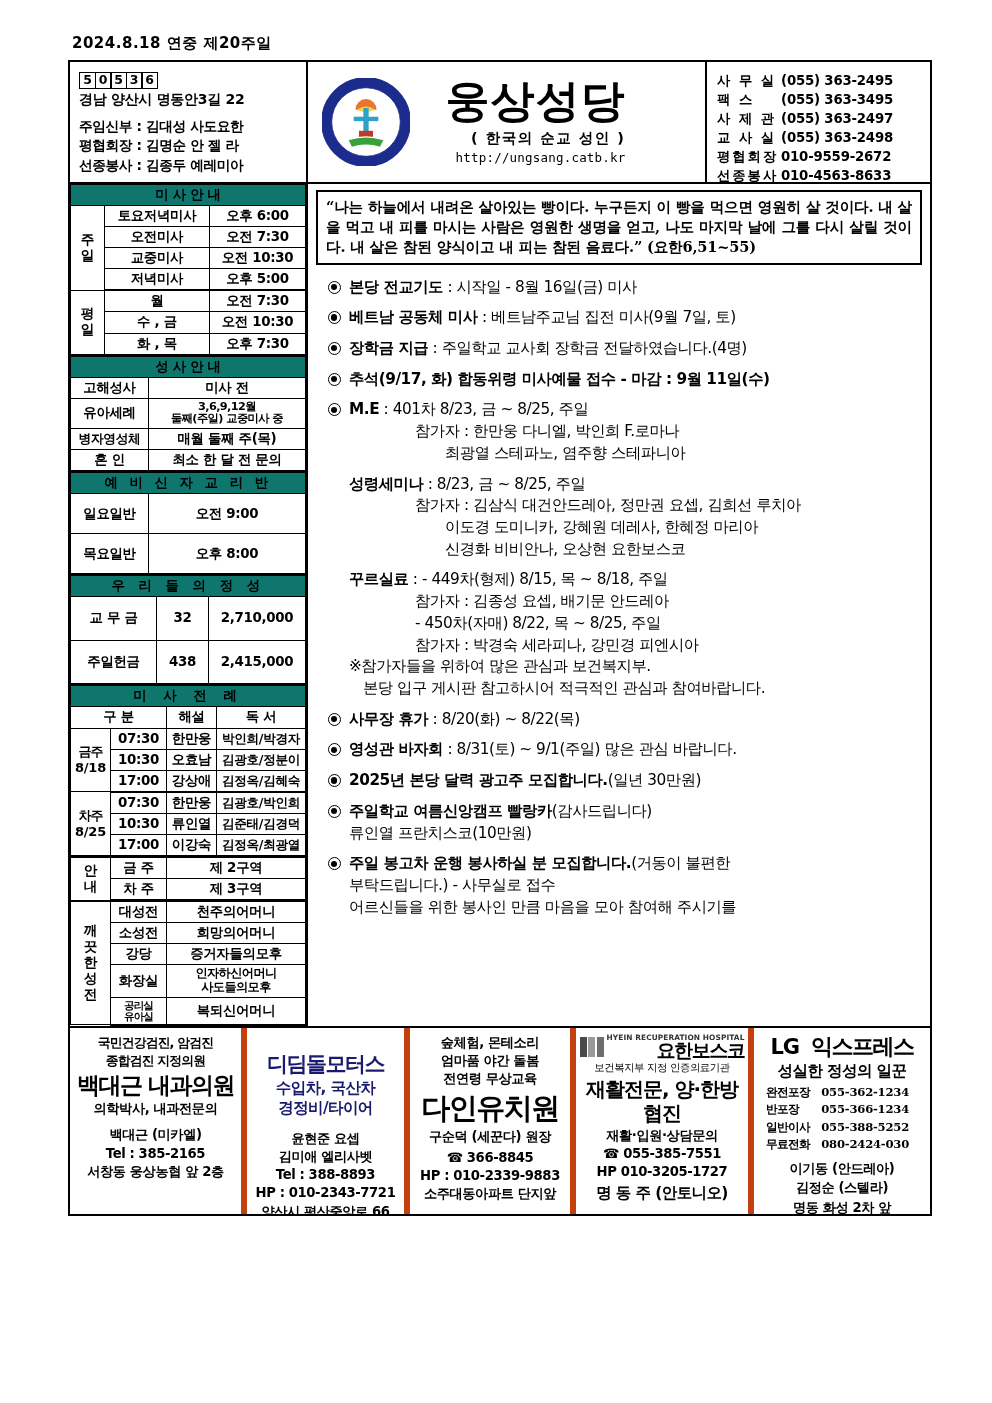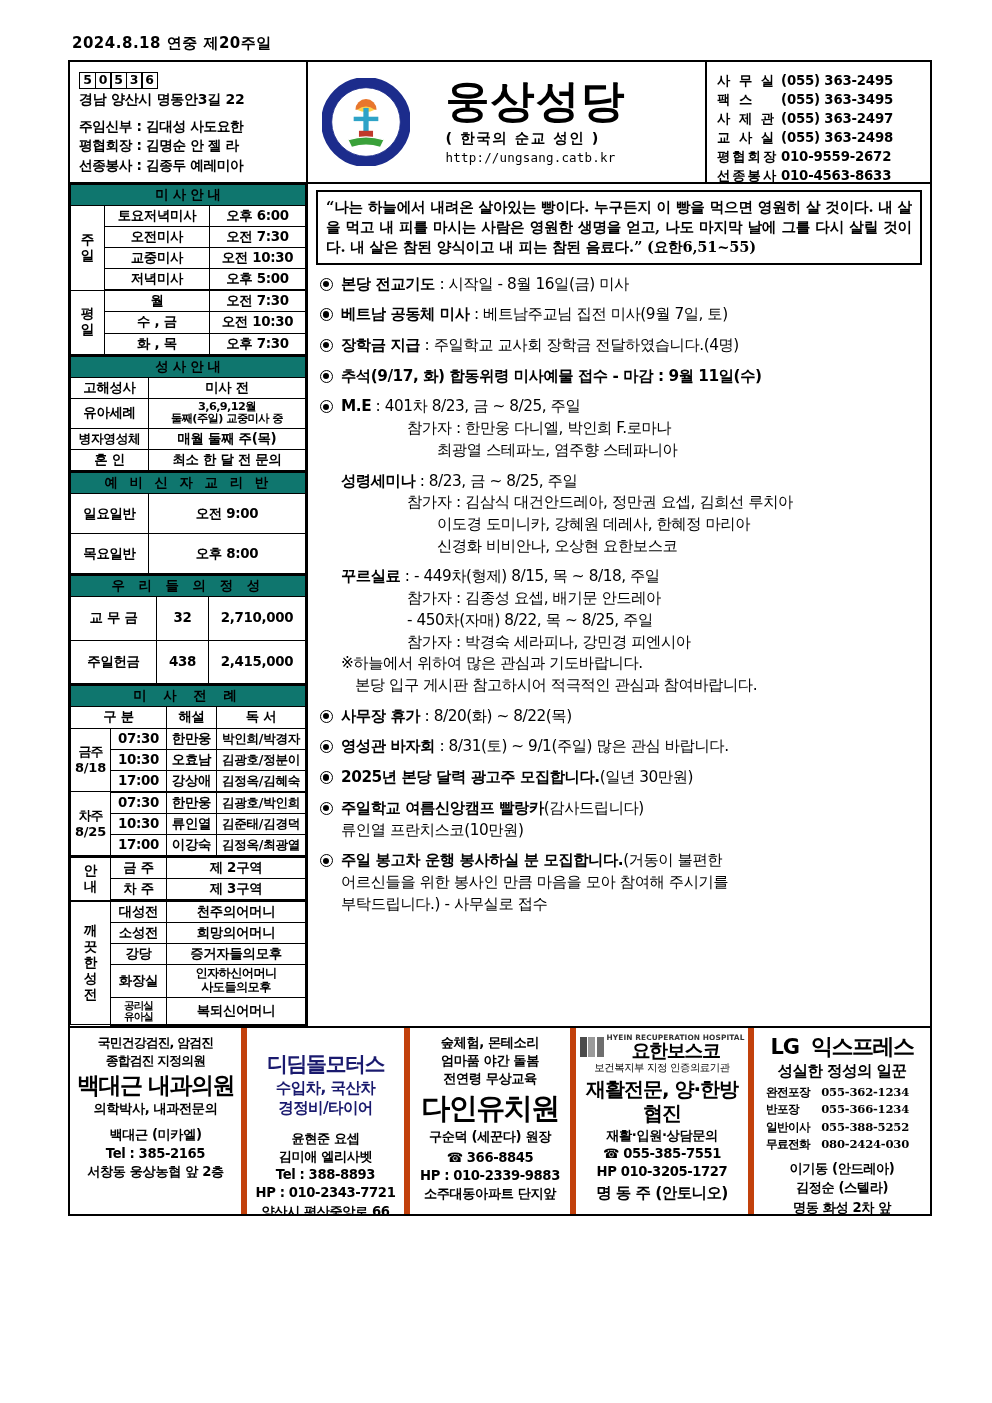--- a/index.html
+++ b/index.html
@@ -68,21 +68,21 @@
     align-items: center;
     justify-content: center;
     border-right: 2px solid #000;
   }
   .logo {
     position: absolute;
     left: 14px; top: 50%;
     transform: translateY(-50%);
     width: 88px; height: 88px;
   }
-  .church-block { text-align: left; padding-left: 58px; }
+  .church-block { text-align: right; padding-left: 58px; }
   .church-name {
     font-size: 44px;
     font-weight: 900;
     letter-spacing: 1px;
     line-height: 1;
     margin-bottom: 6px;
   }
   .church-sub {
     font-size: 14.5px;
     font-weight: 700;
@@ -149,21 +149,21 @@
     padding: 5px 8px 6px 8px;
     font-family: "DejaVu Serif", "Liberation Serif", serif;
     font-size: 14.6px;
     font-weight: 700;
     line-height: 1.36;
     text-align: justify;
     letter-spacing: -.2px;
     margin-bottom: 9px;
   }
   .quote .ref { font-weight: 700; }
-  .ann { margin: 4px; padding: 0; list-style: none; }
+  .ann { margin: 12px; padding: 0; list-style: none; }
   .ann li {
     position: relative;
     padding-left: 21px;
     margin-bottom: 9px;
     font-size: 15.3px;
     line-height: 1.42;
     letter-spacing: -.45px;
   }
   .ann li .bullet {
     position: absolute;
@@ -213,21 +213,21 @@
   .ad .spacer { height: 8px; }
   .hyein-logo {
     display: flex; align-items: center; justify-content: center;
     gap: 3px; margin-bottom: 0;
   }
   .hyein-bars { display: flex; gap: 1.5px; align-items: flex-end; }
   .hyein-bars i { display: block; width: 7px; background: #555; }
   .hy-a { height: 20px; background: #4a4a4a !important; }
   .hy-b { height: 20px; background: #9a9a9a !important; }
   .hy-c { height: 20px; background: #6e6e6e !important; }
-  .hyein-txt { text-align: center; }
+  .hyein-txt { text-align: right; }
   .hyein-en { font-size: 7.4px; letter-spacing: .1px; font-weight: 700; color:#333; line-height:1; }
   .hyein-ko { font-size: 19px; font-weight: 900; letter-spacing: -1.4px; line-height: 1.05; }
   .lg-row { display: flex; align-items: baseline; justify-content: center; gap: 12px; }
   .lg-mark { font-size: 21px; font-weight: 900; letter-spacing: -1px; font-family: "DejaVu Sans", sans-serif; }
   .lgtbl { width: 100%; font-size: 11.6px; font-weight: 700; letter-spacing: -.6px; line-height: 1.33; }
   .lgtbl td { padding: 0; }
   .lgtbl .k { text-align: left; padding-left: 7px; white-space: nowrap; }
   .lgtbl .v { text-align: left; font-family: "DejaVu Serif", serif; letter-spacing: -.2px; }
   .didim { color: #1a1a6e; }
 </style>
@@ -531,21 +531,21 @@
             <span class="ind2">참가자 : 김삼식 대건안드레아, 정만권 요셉, 김희선 루치아</span>
             <span class="ind3">이도경 도미니카, 강혜원 데레사, 한혜정 마리아</span>
             <span class="ind3">신경화 비비안나, 오상현 요한보스코</span>
           </li>
 
           <li class="nob" style="list-style:none">
             <span class="b">꾸르실료</span><span> : - 449차(형제)  8/15, 목 ~ 8/18, 주일</span>
             <span class="ind2">참가자 : 김종성 요셉, 배기문 안드레아</span>
             <span class="ind2">- 450차(자매)  8/22, 목 ~ 8/25, 주일</span>
             <span class="ind2">참가자 : 박경숙 세라피나, 강민경 피엔시아</span>
-            <span style="display:block;padding-left:0">※하늘에서 위하여 많은 관심과 기도바랍니다.</span>
+            <span style="display:block;padding-left:0">※참가자들을 위하여 많은 관심과 보건복지부.</span>
             <span class="ind0">본당 입구 게시판 참고하시어 적극적인 관심과 참여바랍니다.</span>
           </li>
 
           <li>
             <span class="bullet"></span>
             <span class="b">사무장 휴가</span><span> : 8/20(화) ~ 8/22(목)</span>
           </li>
 
           <li>
             <span class="bullet"></span>
@@ -559,22 +559,22 @@
 
           <li>
             <span class="bullet"></span>
             <span class="b">주일학교 여름신앙캠프 빨랑카</span><span>(감사드립니다)</span>
             <span style="display:block;padding-left:0">류인열 프란치스코(10만원)</span>
           </li>
 
           <li>
             <span class="bullet"></span>
             <span class="b">주일 봉고차 운행 봉사하실 분 모집합니다.</span><span>(거동이 불편한</span>
+            <span style="display:block;padding-left:0">부탁드립니다.) - 사무실로 접수</span>
             <span style="display:block;padding-left:0">어르신들을 위한 봉사인 만큼 마음을 모아 참여해 주시기를</span>
-            <span style="display:block;padding-left:0">부탁드립니다.) - 사무실로 접수</span>
           </li>
 
         </ul>
       </div>
     </div>
 
     <div class="ads">
 
       <div class="ad ad1">
         <div class="l1">국민건강검진, 암검진</div>

